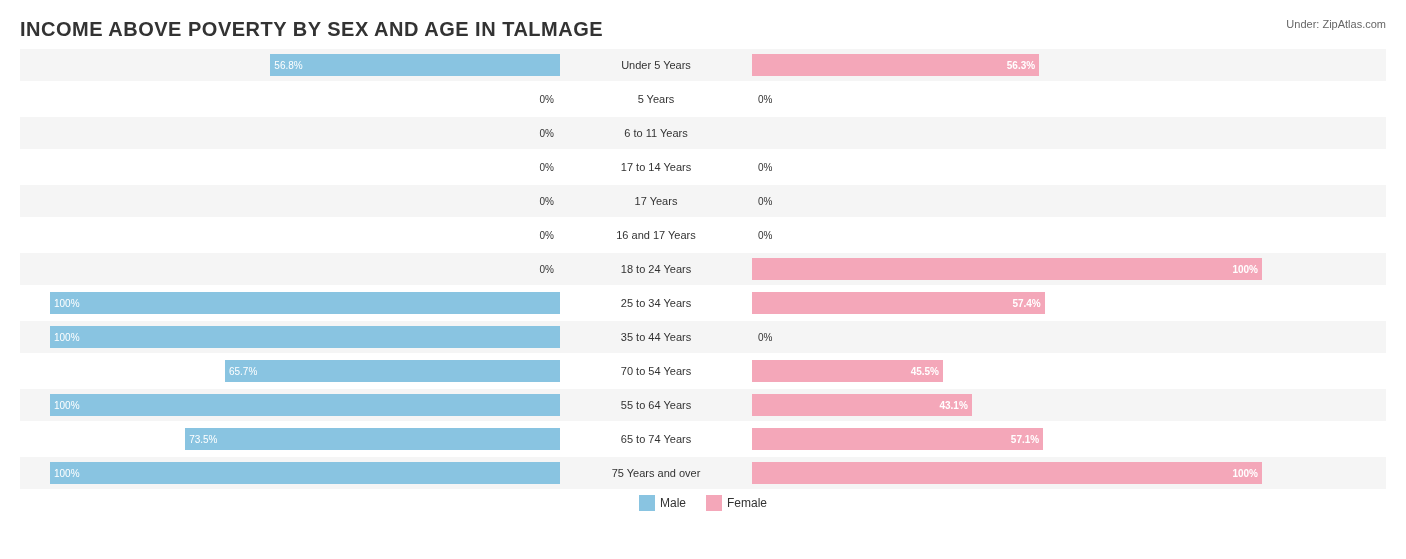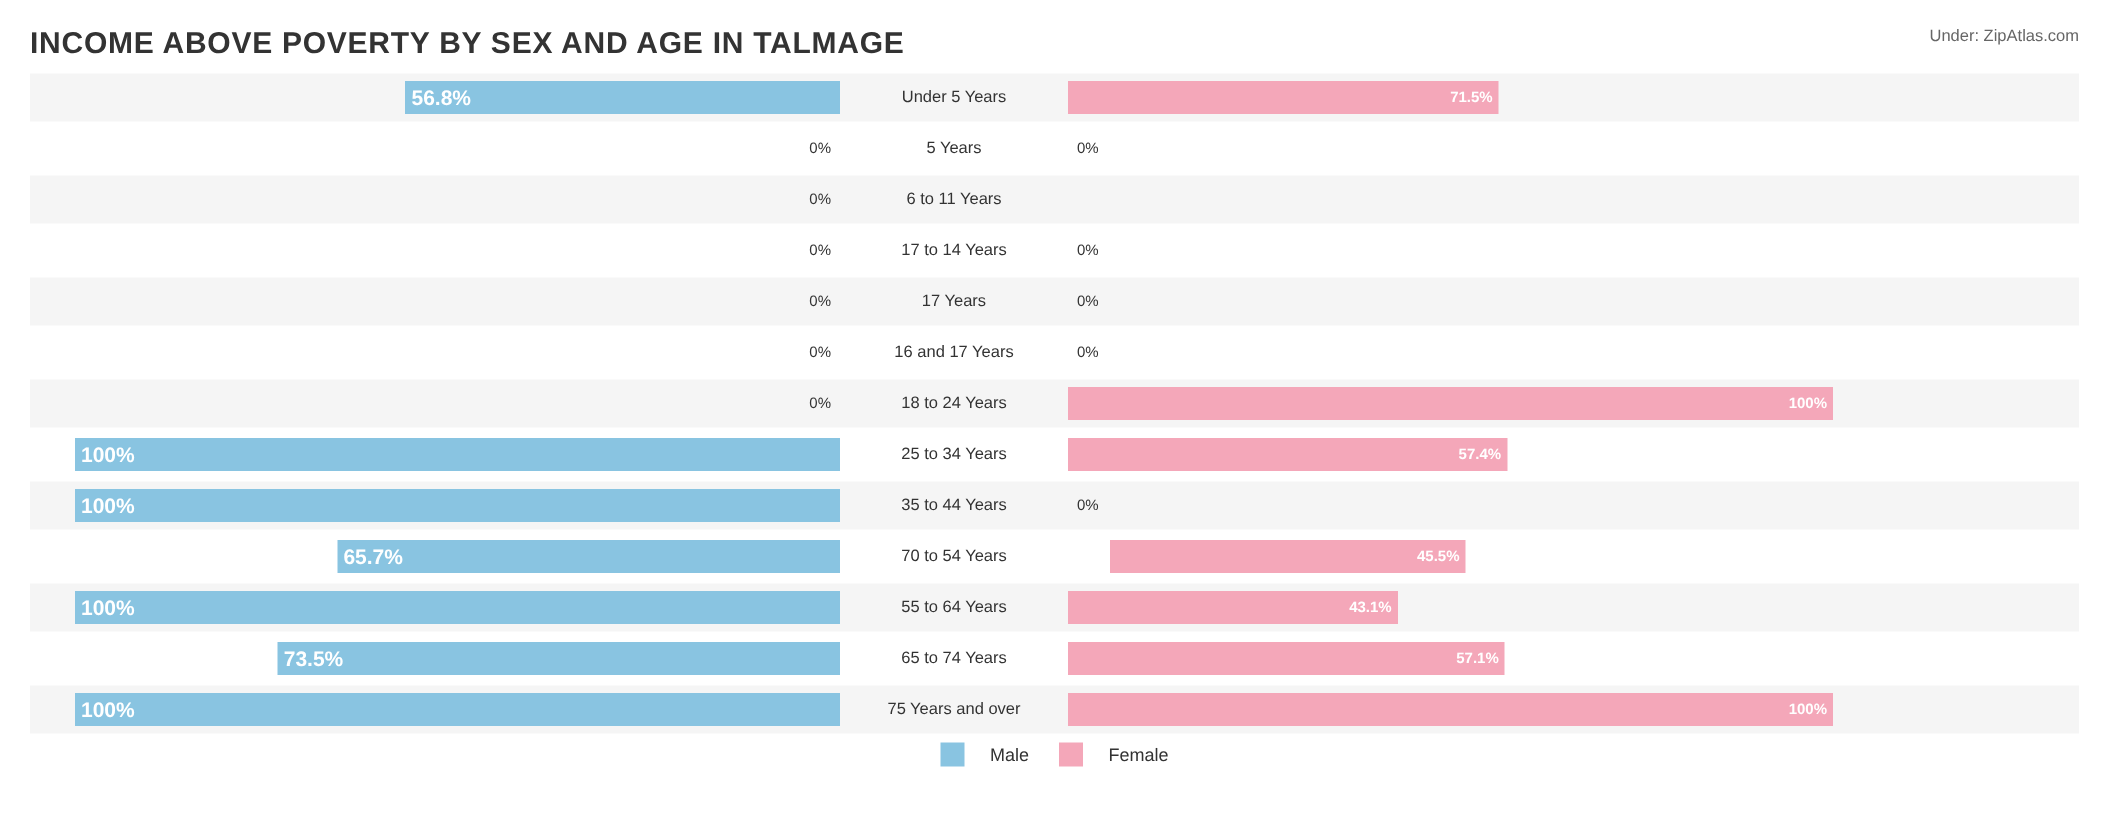--- a/index.html
+++ b/index.html
@@ -59,21 +59,21 @@
     }
     .right-bar-area {
       width: 540px;
       display: flex;
       align-items: center;
       justify-content: flex-start;
       height: 100%;
       position: relative;
     }
     .label-center {
-      width: 152px;
+      width: 192px;
       text-align: center;
       font-size: 11px;
       color: #333;
       flex-shrink: 0;
       z-index: 2;
     }
     .bar-male {
       background: #89c4e1;
       height: 22px;
       display: flex;
@@ -101,23 +101,23 @@
     .bar-value-right {
       font-size: 10px;
       color: #333;
       white-space: nowrap;
       margin-left: 3px;
       position: absolute;
       left: 100%;
       padding-left: 3px;
     }
     .bar-value-inside-left {
-      font-size: 14px;
+      font-size: 10px;
       color: #fff;
-      font-weight: bold;
+      font-weight: normal;
       white-space: nowrap;
       position: absolute;
       left: 4px;
     }
     .bar-value-inside-right {
       font-size: 10px;
       color: #fff;
       font-weight: bold;
       white-space: nowrap;
       position: absolute;
@@ -126,21 +126,21 @@
     .legend {
       display: flex;
       justify-content: center;
       align-items: center;
       gap: 20px;
       margin-top: 6px;
     }
     .legend-item {
       display: flex;
       align-items: center;
-      gap: 17px;
+      gap: 5px;
       font-size: 12px;
       color: #333;
     }
     .legend-box {
       width: 16px;
       height: 16px;
     }
     .legend-box-male { background: #89c4e1; }
     .legend-box-female { background: #f4a7b9; }
     .rows-wrapper {
@@ -159,21 +159,21 @@
 
     <div class="row row-bg-even">
     <div class="left-bar-area">
       <div class="bar-male" style="width:289.67999999999995px; position:relative;">
         <span class="bar-value-inside-left">56.8%</span>
       </div>
     </div>
     <div class="label-center">Under 5 Years</div>
     <div class="right-bar-area">
       <div class="bar-female" style="width:287.13px; position:relative;">
-        <span class="bar-value-inside-right">71.5%</span>
+        <span class="bar-value-inside-right">56.3%</span>
       </div>
     </div>
   </div>
         <div class="row row-bg-odd">
     <div class="left-bar-area">
       <div class="bar-male" style="width:0px; position:relative;">
         <span class="bar-value-left">0%</span>
       </div>
     </div>
     <div class="label-center">5 Years</div>
@@ -270,21 +270,21 @@
     </div>
   </div>
         <div class="row row-bg-odd">
     <div class="left-bar-area">
       <div class="bar-male" style="width:335.07px; position:relative;">
         <span class="bar-value-inside-left">65.7%</span>
       </div>
     </div>
     <div class="label-center">70 to 54 Years</div>
     <div class="right-bar-area">
-      <div class="bar-female" style="width:237px; position:relative;margin-left:28px;">
+      <div class="bar-female" style="width:191px; position:relative;">
         <span class="bar-value-inside-right">45.5%</span>
       </div>
     </div>
   </div>
         <div class="row row-bg-even">
     <div class="left-bar-area">
       <div class="bar-male" style="width:510px; position:relative;">
         <span class="bar-value-inside-left">100%</span>
       </div>
     </div>

